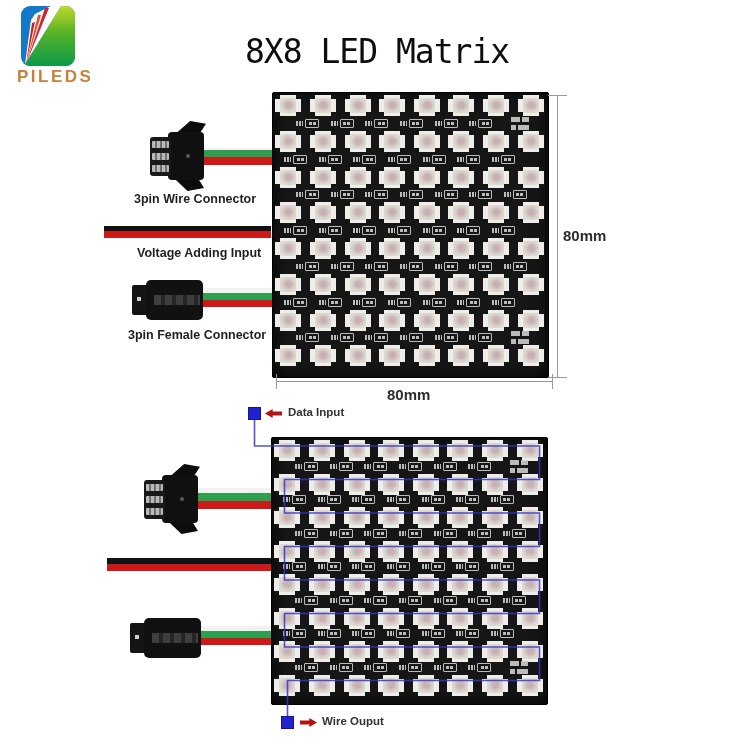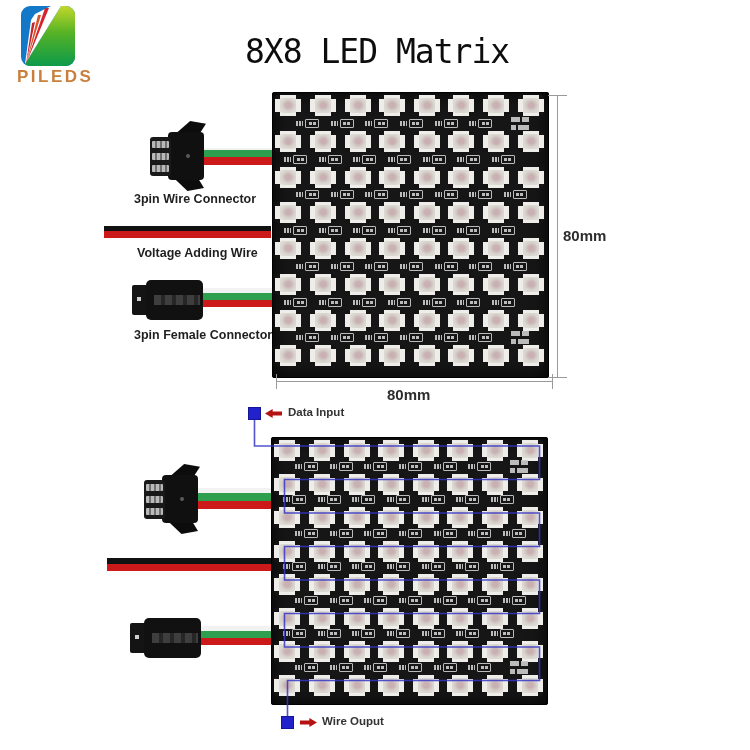--- a/index.html
+++ b/index.html
@@ -122,29 +122,29 @@
     <div class="wing wing-bot"></div>
     <div class="m-body"></div>
     <div class="m-shroud">
       <i class="m-pin"></i>
         <i class="m-pin"></i>
         <i class="m-pin"></i>
     </div>
   </div>
   <div class="lbl" style="left:134px;top:192px;">3pin Wire Connector</div>
 
-  <div class="lbl" style="left:137px;top:246px;">Voltage Adding Wire</div>
+  <div class="lbl" style="left:137px;top:246px;">Voltage Adding Input</div>
 
   <div class="female-conn" style="left:132px;top:280px;">
     <div class="f-tab"></div>
     <div class="f-body"></div>
     <div class="f-slot"></div>
     <div class="f-dot"></div>
   </div>
-  <div class="lbl" style="left:134px;top:328px;">3pin Female Connector</div>
+  <div class="lbl" style="left:128px;top:328px;">3pin Female Connector</div>
 
   <div class="panel" id="panel-top" style="left:272px;top:92px;width:277px;height:286px;">
       <div class="led" style="left: 3.3125px; top: 3px;"></div>
       <div class="led" style="left: 37.9375px; top: 3px;"></div>
       <div class="led" style="left: 72.5625px; top: 3px;"></div>
       <div class="led" style="left: 107.188px; top: 3px;"></div>
       <div class="led" style="left: 141.812px; top: 3px;"></div>
       <div class="led" style="left: 176.438px; top: 3px;"></div>
       <div class="led" style="left: 211.062px; top: 3px;"></div>
       <div class="led" style="left: 245.688px; top: 3px;"></div>

